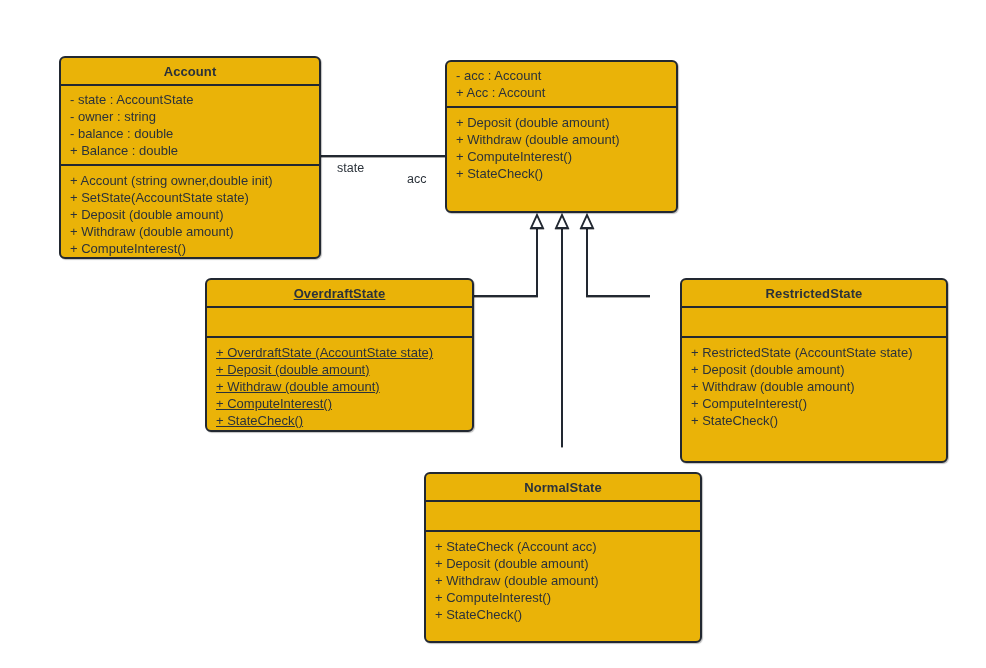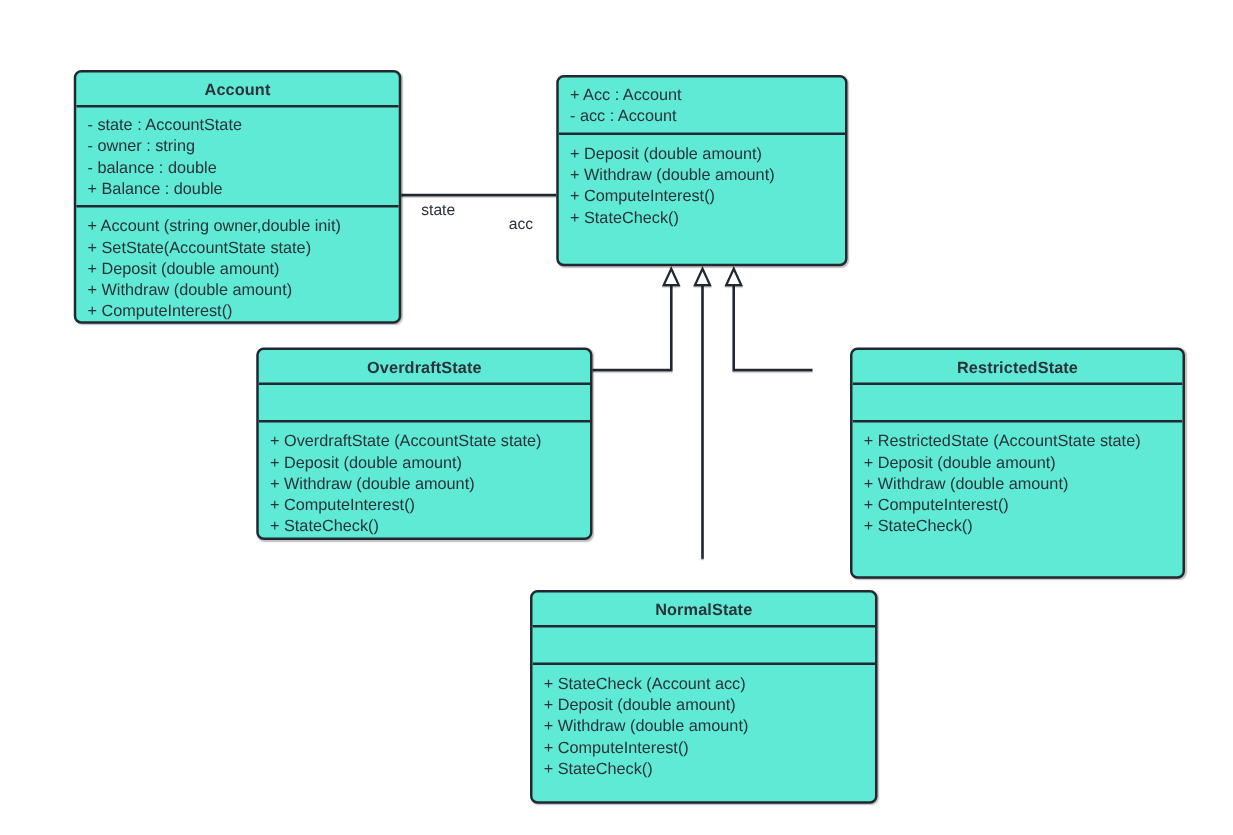--- a/index.html
+++ b/index.html
@@ -12,21 +12,21 @@
     position:relative;
     width:986px;height:668px;
     background:var(--bg);
     font-family:"Liberation Sans", sans-serif;
     color:var(--text);
     overflow:hidden;
   }
   .uml-class{
     position:absolute;
     box-sizing:border-box;
-    background:#5eead4;
+    background:#eab308;
     border:2px solid var(--stroke);
     border-radius:6px;
     overflow:hidden;
     box-shadow:1px 1px 1px rgba(0,0,0,0.25);
   }
   .uml-title{
     height:26px;
     display:flex;align-items:center;justify-content:center;
     font-size:13px;font-weight:bold;
     border-bottom:2px solid var(--stroke);
@@ -42,21 +42,21 @@
     padding:6px 8px 5px 9px;
   }
   .member{
     font-size:13px;
     line-height:17px;
     white-space:nowrap;
   }
   
   #cls-account      {left:59px;  top:56px;  width:262px; height:203px;}
   #cls-accountstate {left:445px; top:60px;  width:233px; height:153px;}
-  #cls-overdraft    {left:205px; top:278px; width:269px; height:154px;}
+  #cls-overdraft    {left:205px; top:278px; width:269px; height:154px;text-decoration:underline;}
   #cls-restricted   {left:680px; top:278px; width:268px; height:185px;}
   #cls-normal       {left:424px; top:447px; width:278px; height:171px;margin-top:25px;}
 
   svg.connectors{
     position:absolute;left:0;top:0;
     pointer-events:none;
   }
   svg.connectors .wire{
     fill:none;
     stroke:var(--stroke);
@@ -121,22 +121,22 @@
       <div class="member">+ Account (string owner,double init)</div>
       <div class="member">+ SetState(AccountState state)</div>
       <div class="member">+ Deposit (double amount)</div>
       <div class="member">+ Withdraw (double amount)</div>
       <div class="member">+ ComputeInterest()</div>
     </div>
   </div>
 
   <div class="uml-class" id="cls-accountstate">
     <div class="uml-attrs">
+      <div class="member">- acc : Account</div>
       <div class="member">+ Acc : Account</div>
-      <div class="member">- acc : Account</div>
     </div>
     <div class="uml-methods">
       <div class="member">+ Deposit (double amount)</div>
       <div class="member">+ Withdraw (double amount)</div>
       <div class="member">+ ComputeInterest()</div>
       <div class="member">+ StateCheck()</div>
     </div>
   </div>
 
   <div class="uml-class" id="cls-overdraft">

